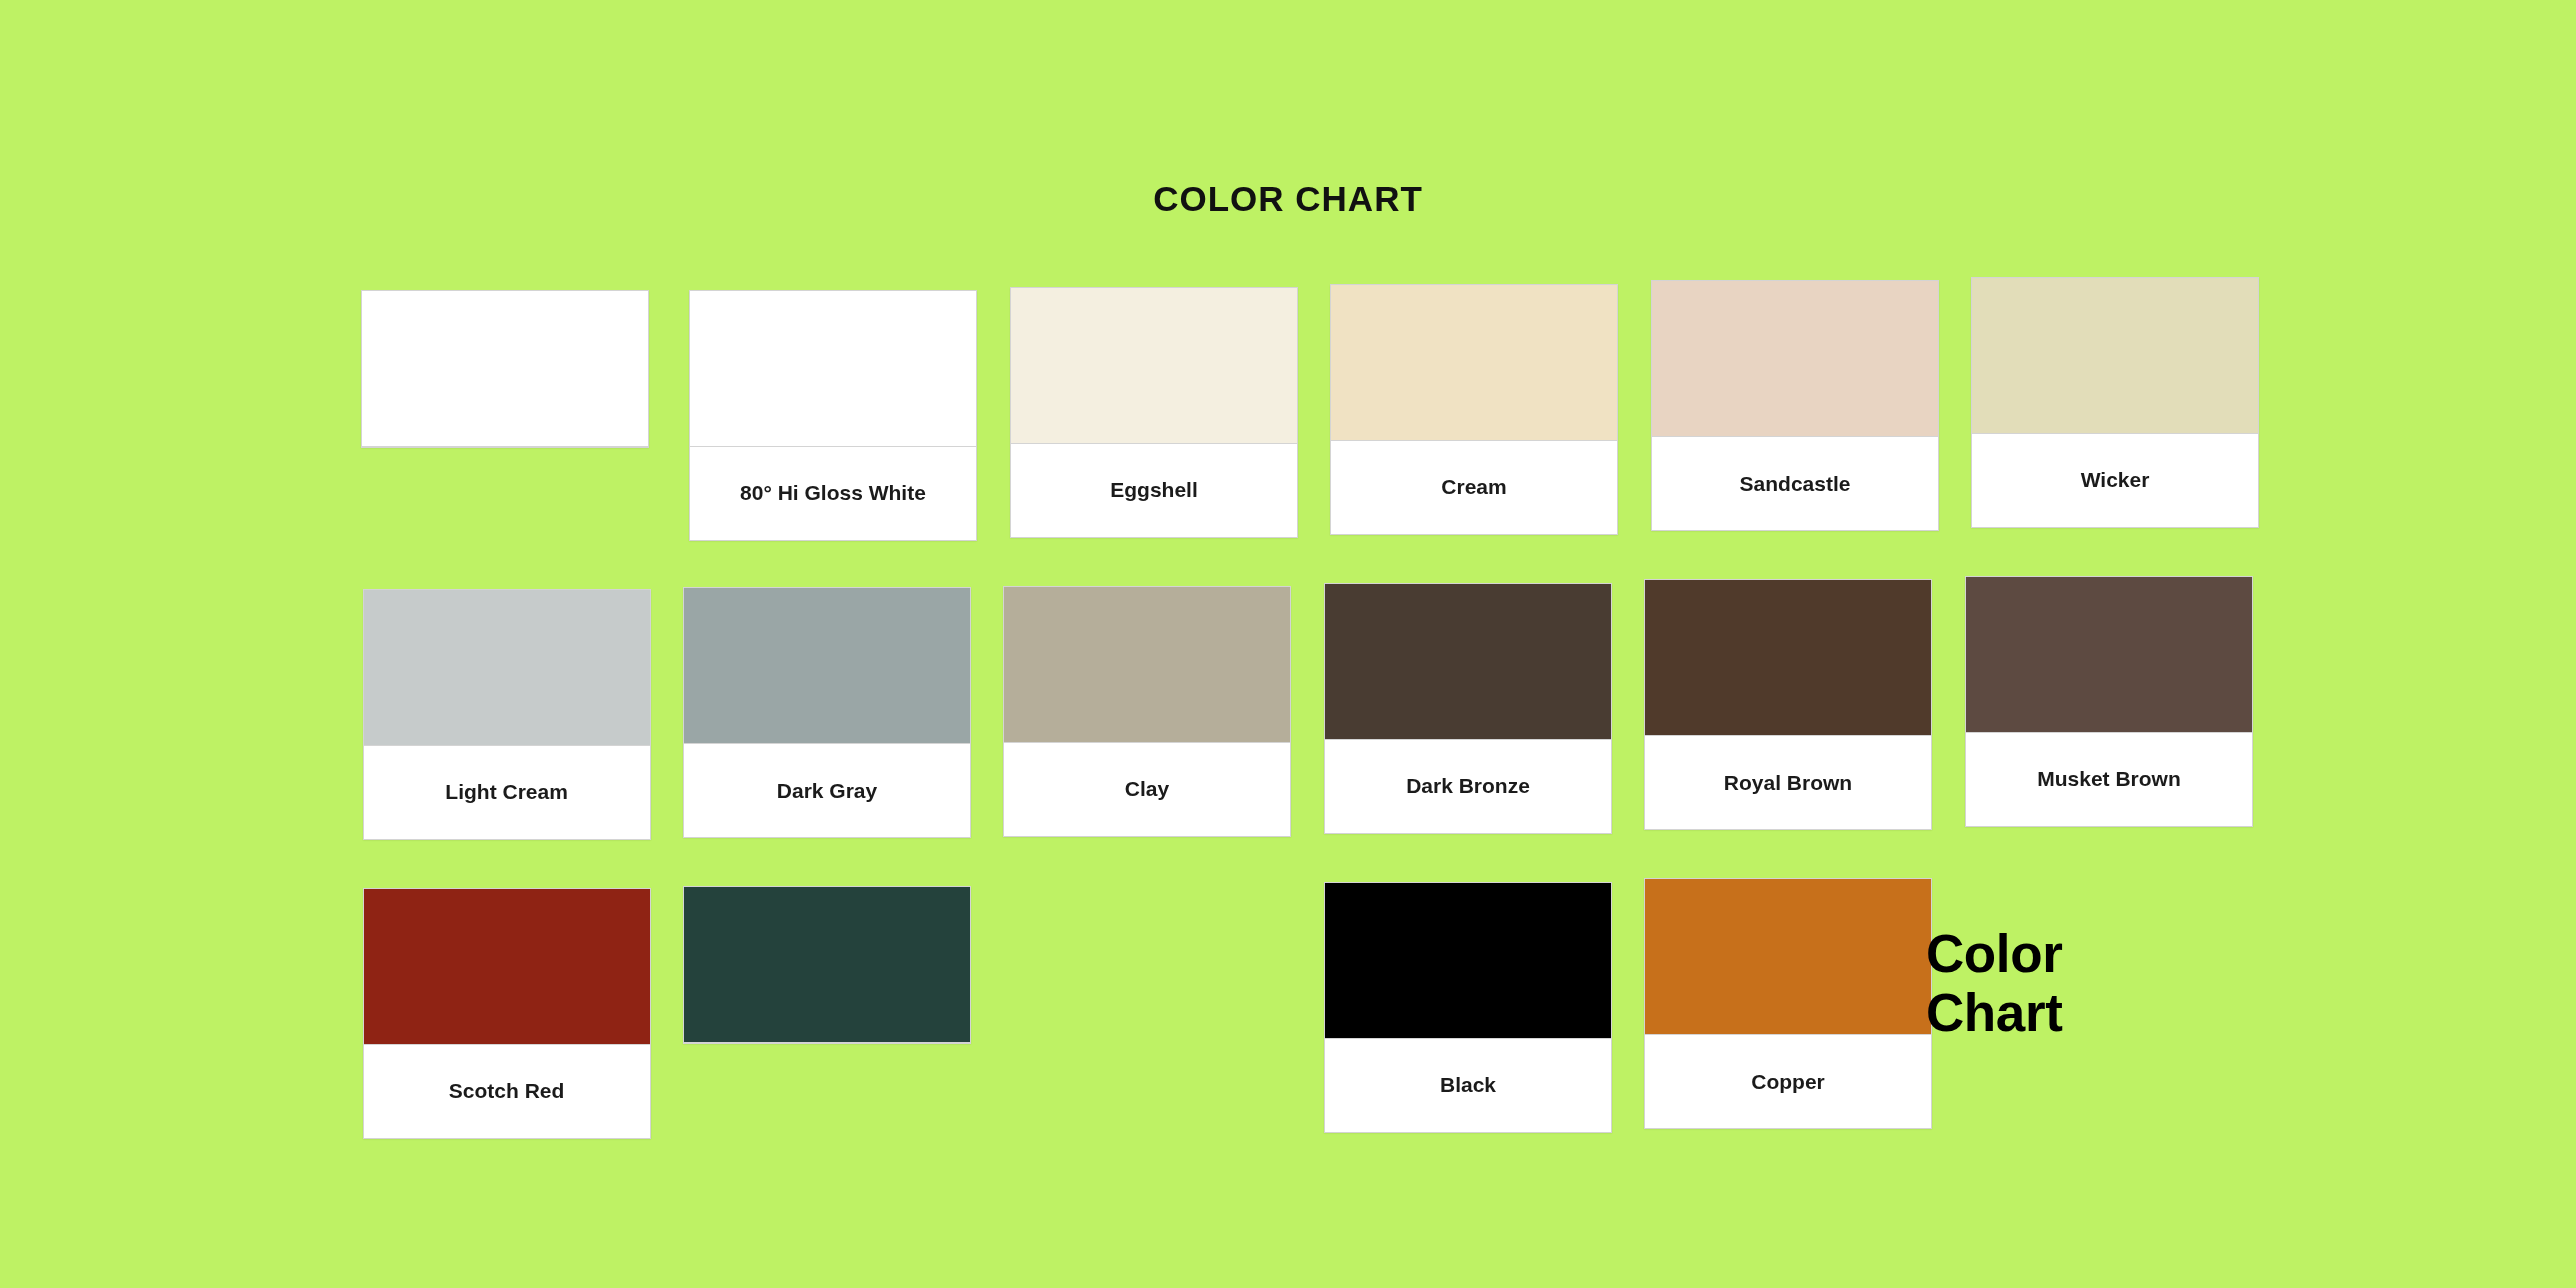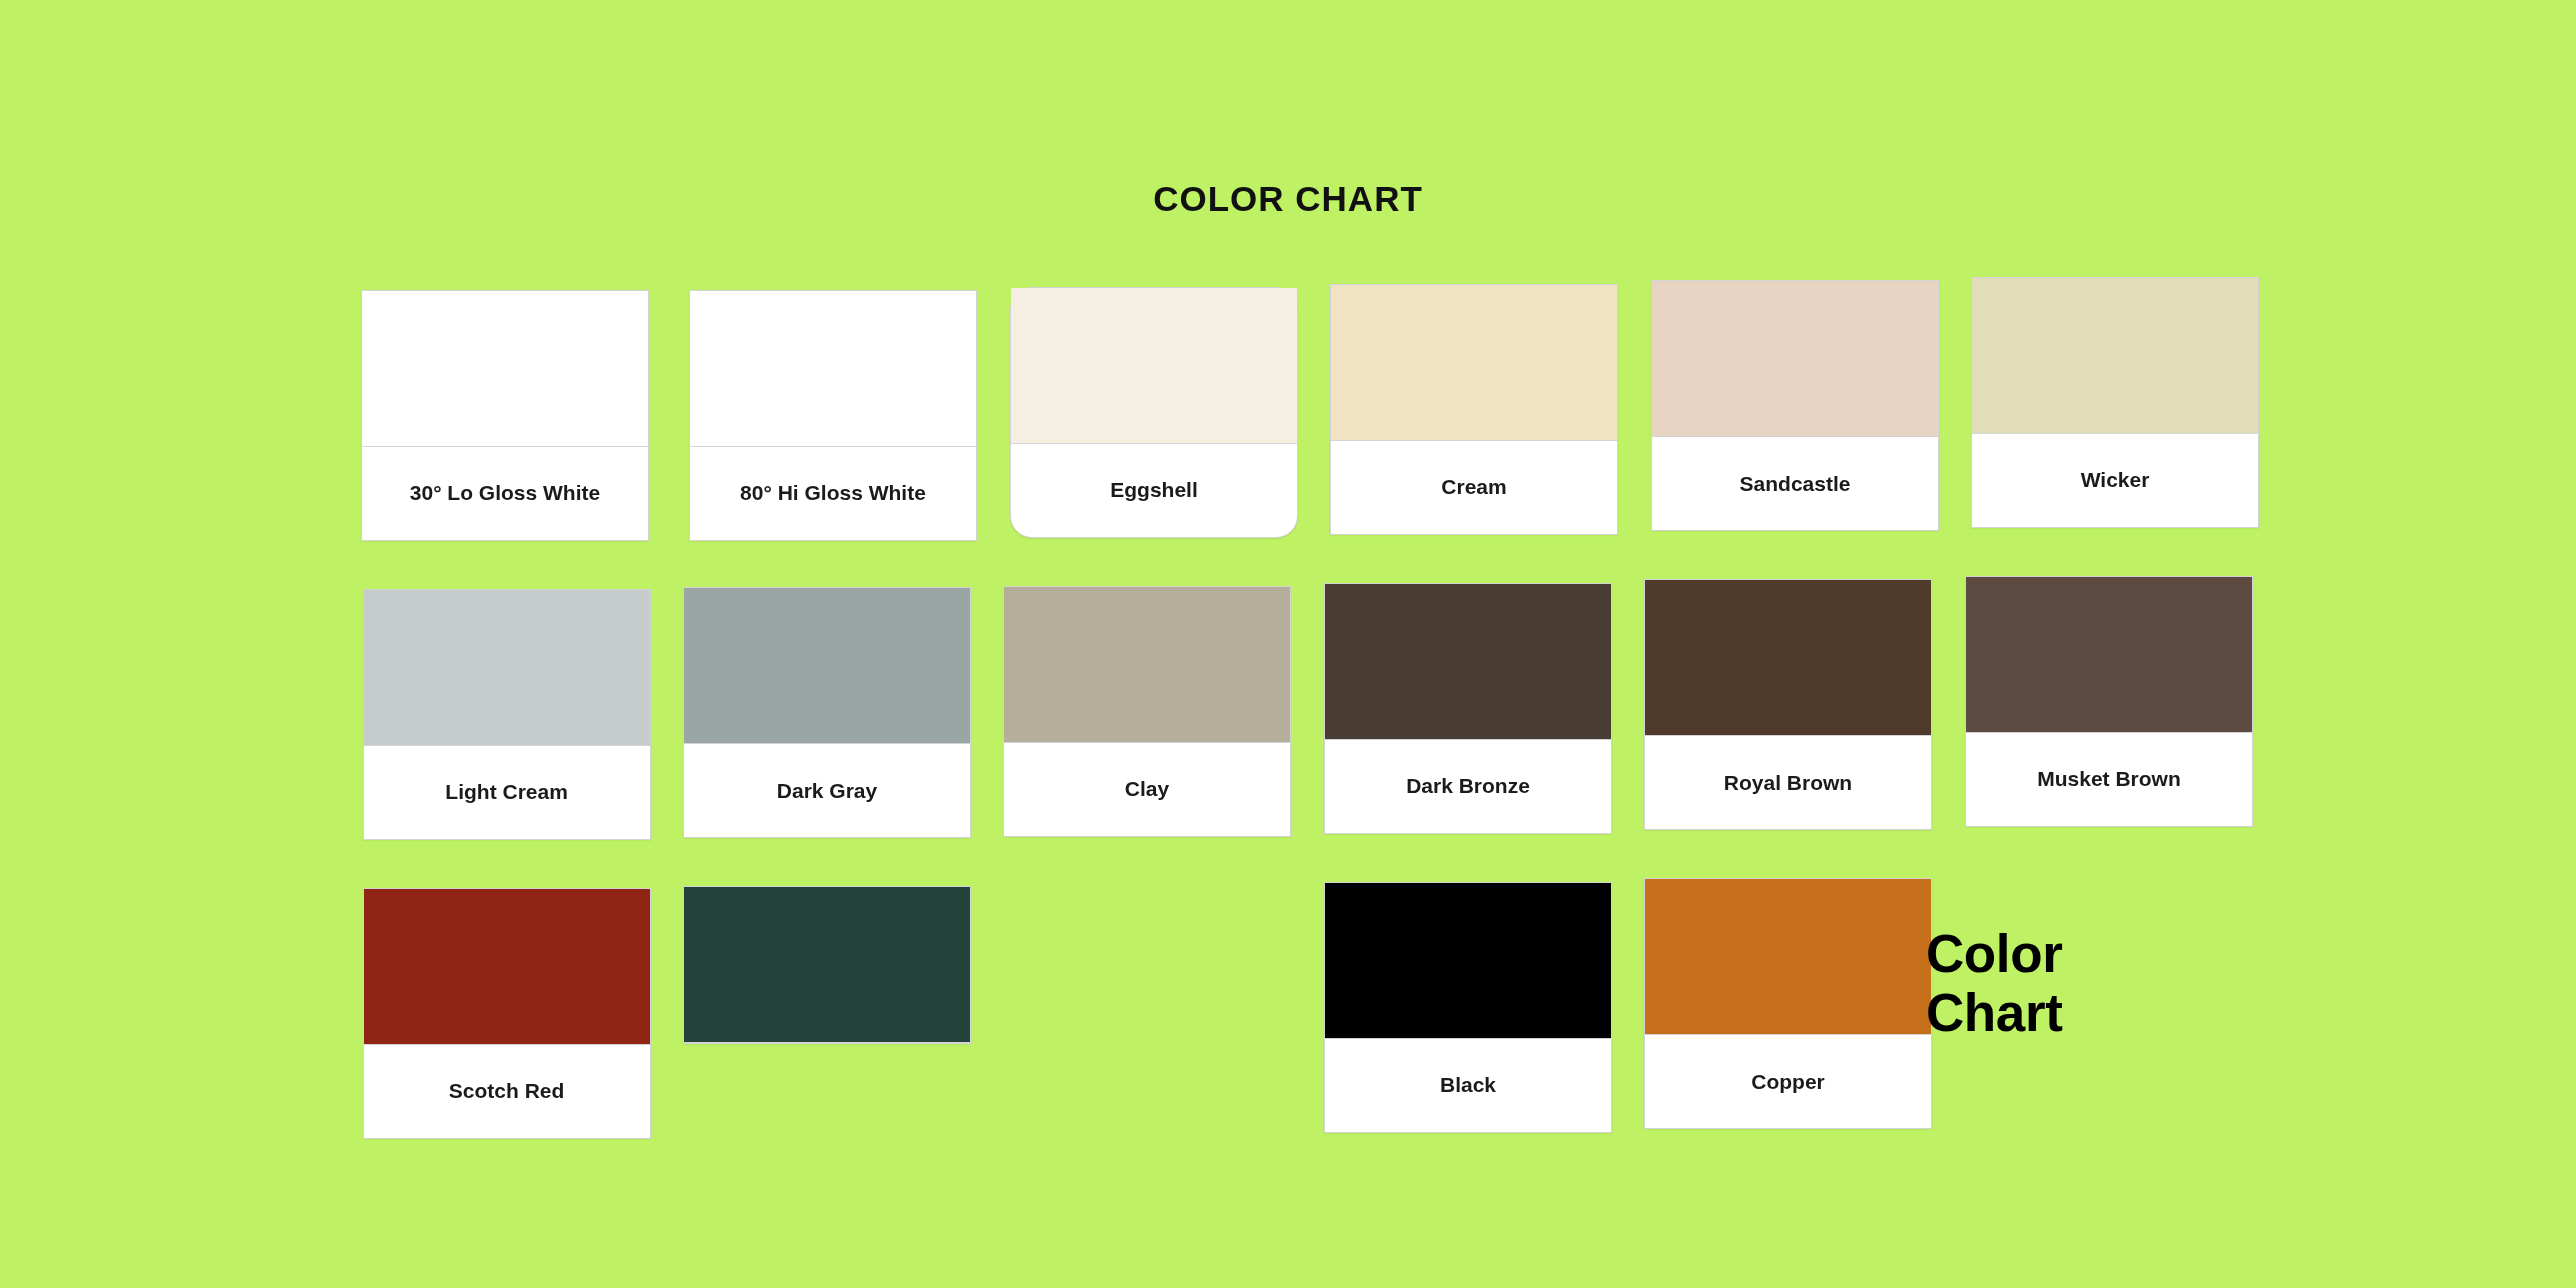--- a/index.html
+++ b/index.html
@@ -96,29 +96,28 @@
 <div class="page">
 
   <div class="chart-title">COLOR CHART</div>
 
   <div class="grid">
 
     <div class="row">
 
       <div class="swatch-card" style="left: 0px; top: 0px;">
         <div class="swatch-color" style="background: rgb(255, 255, 255);"></div>
-        <div class="swatch-label">30° Lo Gloss White</div>
       </div>
 
       <div class="swatch-card" style="left: 328px; top: 0px;">
         <div class="swatch-color" style="background: rgb(255, 255, 255);"></div>
         <div class="swatch-label">80° Hi Gloss White</div>
       </div>
 
-      <div class="swatch-card" style="left: 649px; top: -3.2px; border-radius: 22px;">
+      <div class="swatch-card" style="left: 649px; top: -3.2px;">
         <div class="swatch-color" style="background: rgb(244, 239, 224);"></div>
         <div class="swatch-label">Eggshell</div>
       </div>
 
       <div class="swatch-card" style="left: 969px; top: -6.4px;">
         <div class="swatch-color" style="background: rgb(240, 226, 195);"></div>
         <div class="swatch-label">Cream</div>
       </div>
 
       <div class="swatch-card" style="left: 1290px; top: -9.7px;">

